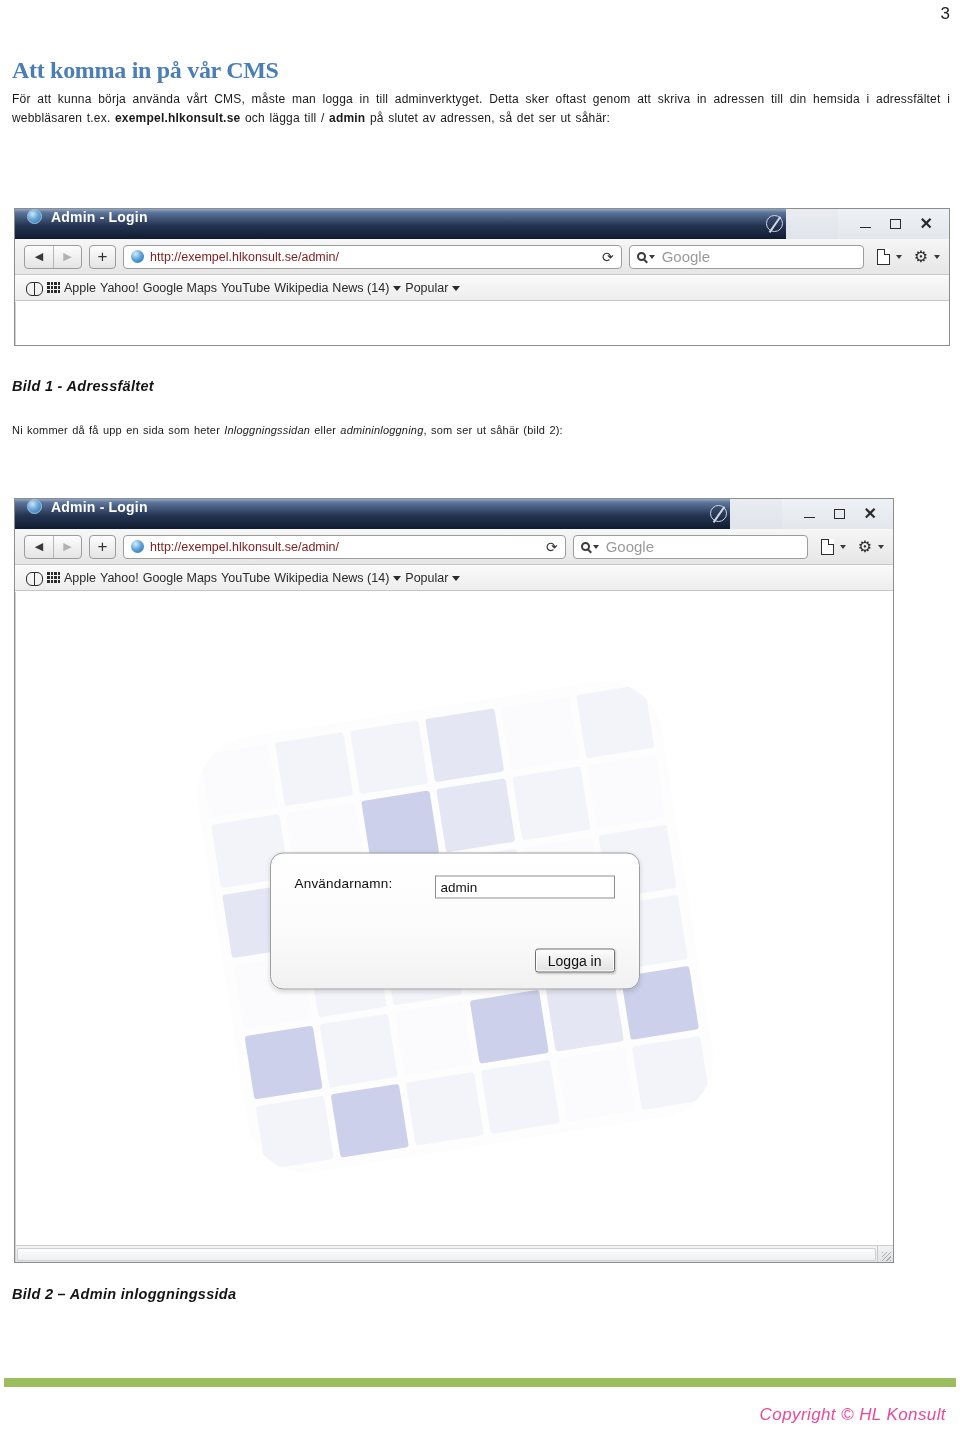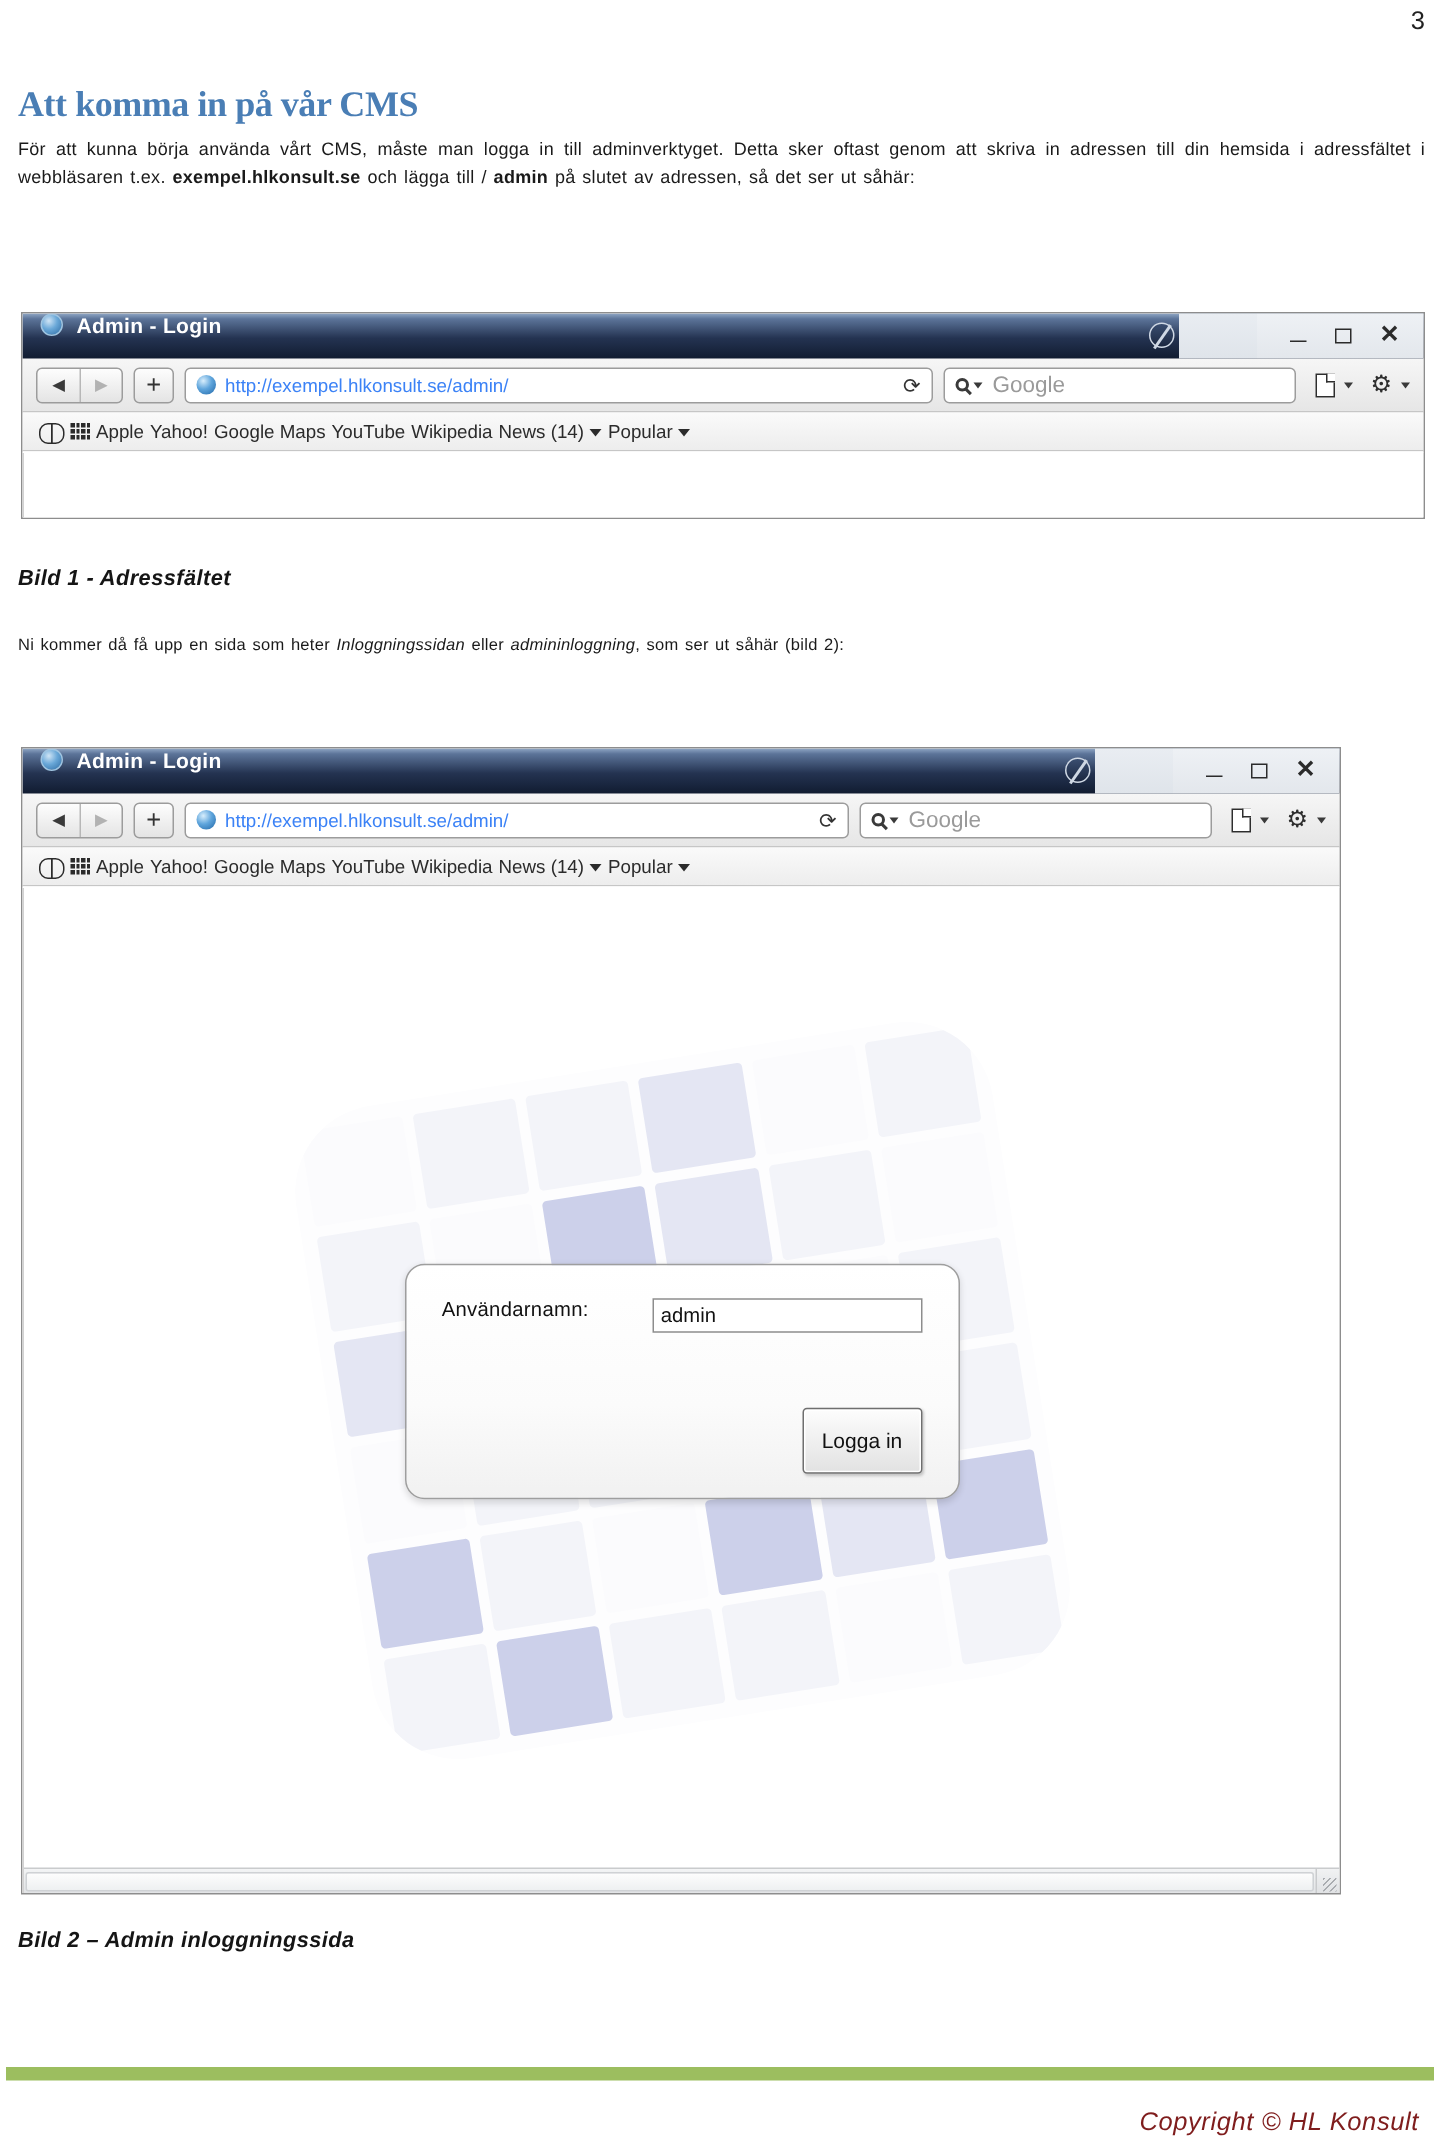--- a/index.html
+++ b/index.html
@@ -173,21 +173,21 @@
     padding:0 7px;
     min-width:0;
   }
   .fav-globe{
     width:13px;height:13px;border-radius:50%;flex:none;
     background:radial-gradient(circle at 35% 30%, #d8eefc 0%, #5fa5dc 45%, #1f65a6 100%);
   }
   .url-text{
     margin-left:6px;
     font-size:12.5px;
-    color:#3b82f6;
+    color:#7f1d1d;
     white-space:nowrap;
     overflow:hidden;
     flex:1 1 auto;
   }
   .reload{ font-size:14px; color:#333; flex:none; margin-left:4px; }
   .searchbar{
     width:235px; height:24px;
     border:1px solid #9c9c9c; border-radius:4px;
     background:#fff;
     display:flex; align-items:center;
@@ -315,21 +315,21 @@
     padding:0 5px;
     display:flex; align-items:center;
     font-family:"Liberation Sans", sans-serif;
   }
   .btnrow{ display:flex; justify-content:flex-end; margin-top:16px; }
   .loginbtn{
     border:1px solid #6f6f6f;
     border-radius:3px;
     background:linear-gradient(to bottom,#fdfdfd,#e2e2e2);
     box-shadow:inset 0 0 0 1px #ffffff, 1px 1px 2px rgba(0,0,0,0.2);
-    padding:13px 12px;
+    padding:3px 12px;
     font-size:14px;
     color:#111;
     font-family:"Liberation Sans", sans-serif;
     margin-top:34px;
   }
 
   
   .hscroll{
     position:absolute; left:0; right:0; bottom:0;
     height:17px;
@@ -359,21 +359,21 @@
 
   
   .footer-rule{
     position:absolute; left:4px; right:4px; bottom:48px;
     height:9px; background:#9cbe5f;
   }
   .footer-copy{
     position:absolute; right:14px; bottom:10px;
     font-size:17px;
     font-style:italic;
-    color:#7f1d1d;
+    color:#ec4899;
     letter-spacing:0.4px;
   }
 </style>
 </head>
 <body>
 
 <div class="page-num">3</div>
 
 <div class="doc">
   <h1 class="heading">Att komma in på vår CMS</h1>

